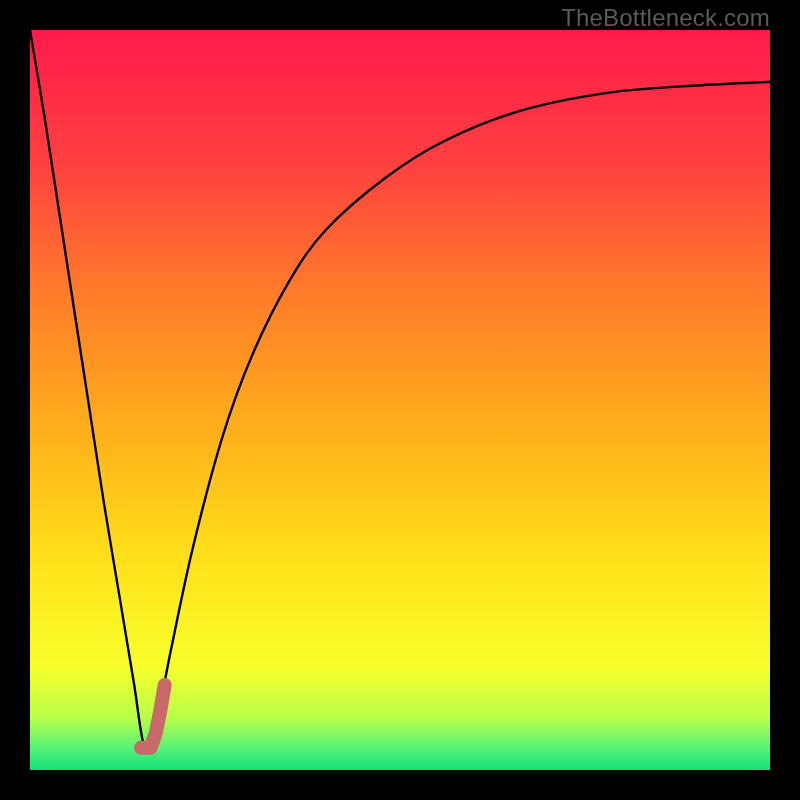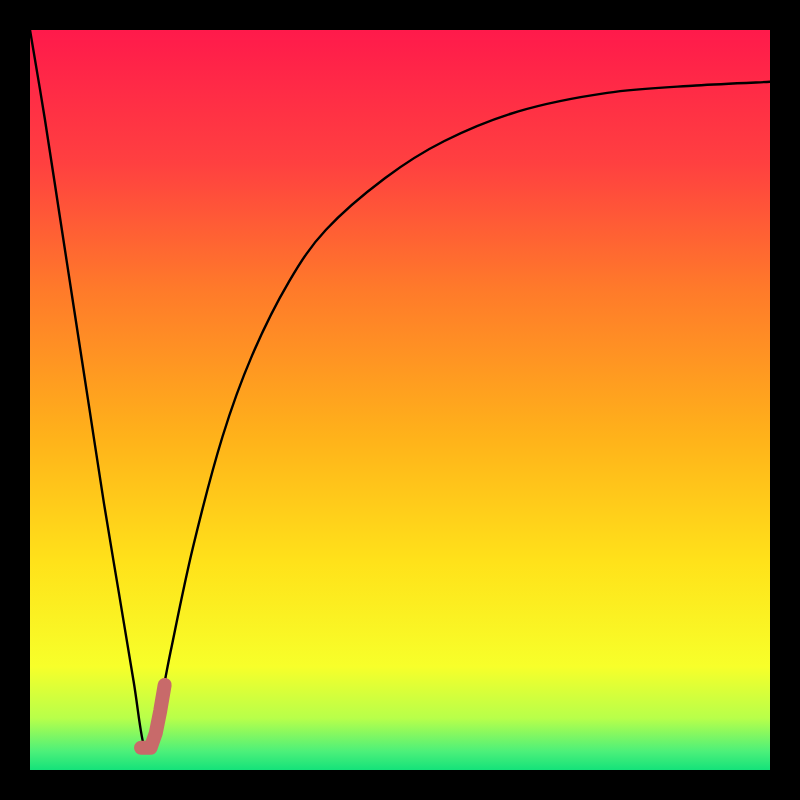--- a/index.html
+++ b/index.html
@@ -72,14 +72,15 @@
       <rect x="0" y="0" width="740" height="740" fill="url(#bg-grad)"></rect>
     </svg>
 
     <svg class="curve-layer" viewBox="0 0 740 740" preserveAspectRatio="none">
       <path id="main-curve" fill="none" stroke-width="2.4" stroke-linecap="round" stroke-linejoin="round" d="M 0.00 0.00 C 2.47 14.80, 9.87 57.97, 14.80 88.80 C 19.73 119.63, 24.67 152.93, 29.60 185.00 C 34.53 217.07, 39.47 249.13, 44.40 281.20 C 49.33 313.27, 54.27 345.33, 59.20 377.40 C 64.13 409.47, 69.07 442.77, 74.00 473.60 C 78.93 504.43, 83.87 532.80, 88.80 562.40 C 93.73 592.00, 99.28 625.30, 103.60 651.20 C 107.92 677.10, 111.00 710.40, 114.70 717.80 C 118.40 725.20, 121.48 711.63, 125.80 695.60 C 130.12 679.57, 134.43 651.20, 140.60 621.60 C 146.77 592.00, 154.17 553.77, 162.80 518.00 C 171.43 482.23, 182.53 439.07, 192.40 407.00 C 202.27 374.93, 210.90 351.50, 222.00 325.60 C 233.10 299.70, 246.67 272.57, 259.00 251.60 C 271.33 230.63, 279.97 217.07, 296.00 199.80 C 312.03 182.53, 335.47 162.80, 355.20 148.00 C 374.93 133.20, 392.20 122.10, 414.40 111.00 C 436.60 99.90, 461.27 89.42, 488.40 81.40 C 515.53 73.38, 547.60 67.22, 577.20 62.90 C 606.80 58.58, 638.87 57.35, 666.00 55.50 C 693.13 53.65, 727.67 52.42, 740.00 51.80" stroke="#000000"></path>
       <path id="marker-path" fill="none" stroke-linecap="round" stroke-linejoin="round" d="M 111.00 717.80 L 120.62 717.80 L 125.80 703.00 L 130.24 680.80 L 134.68 654.90" stroke="#c86a6a" stroke-width="14"></path>
     </svg>
 
   </div>
 
+  <div class="watermark">TheBottleneck.com</div>
 
 </div>
 
 </body></html>

